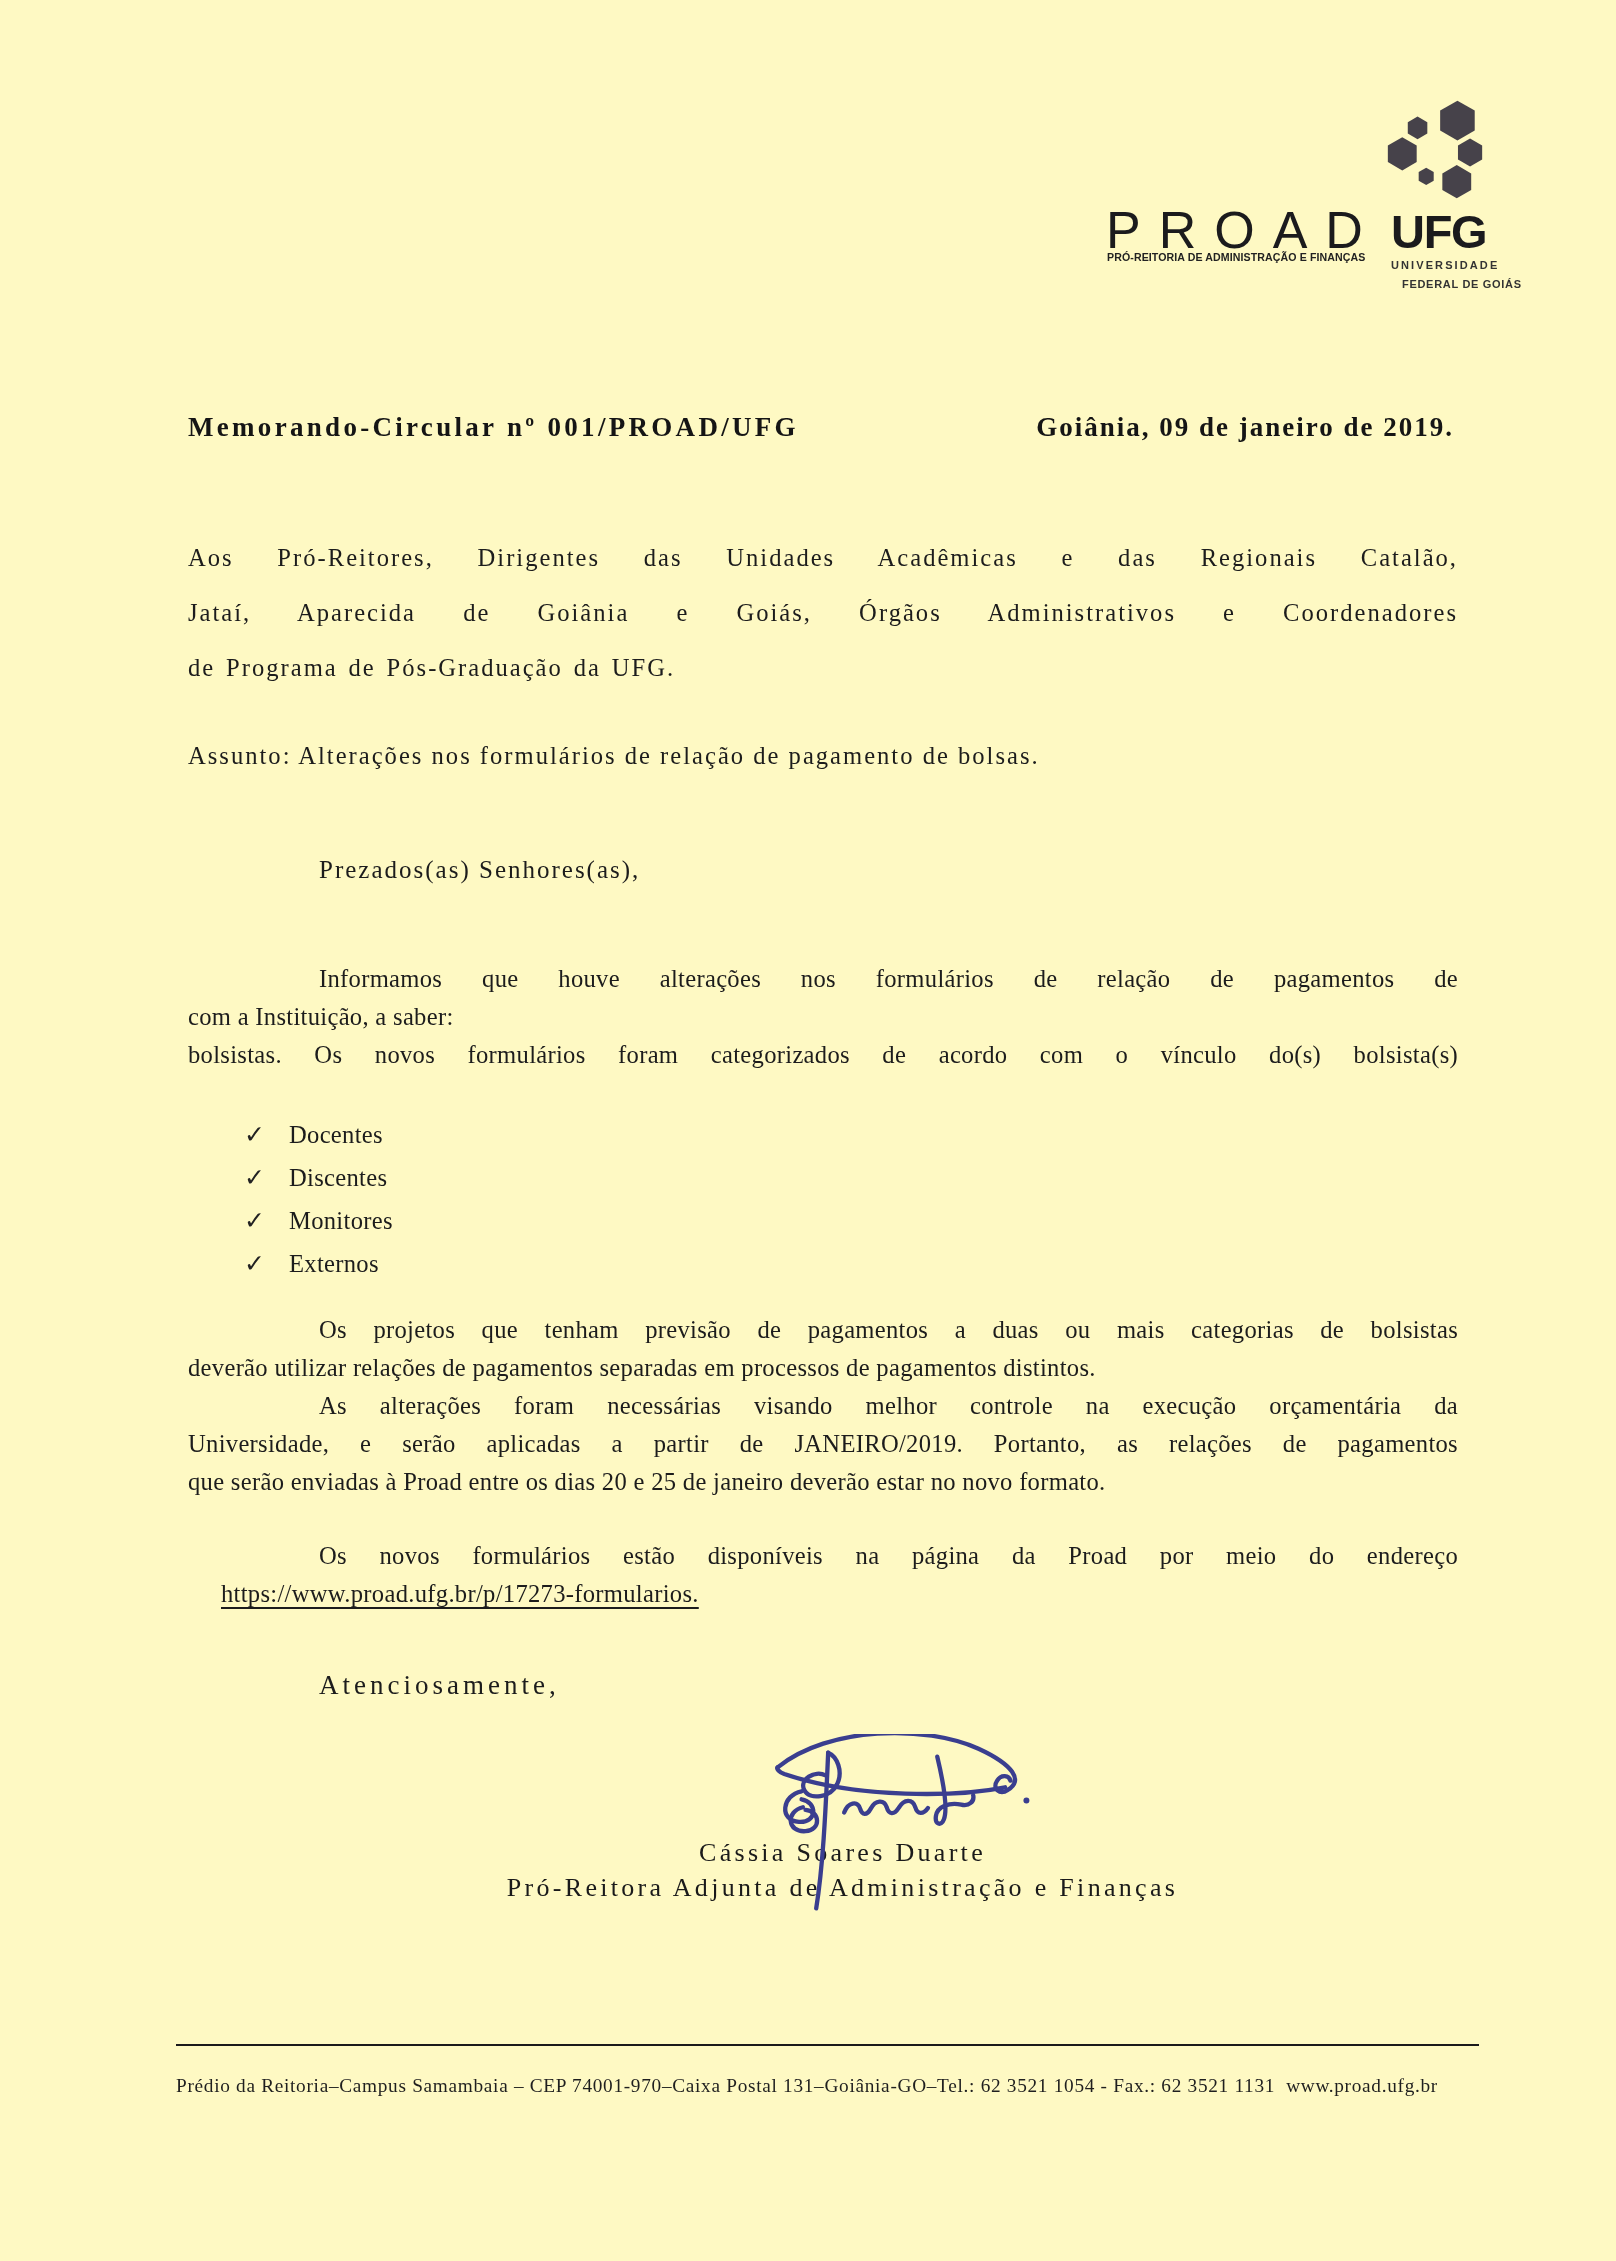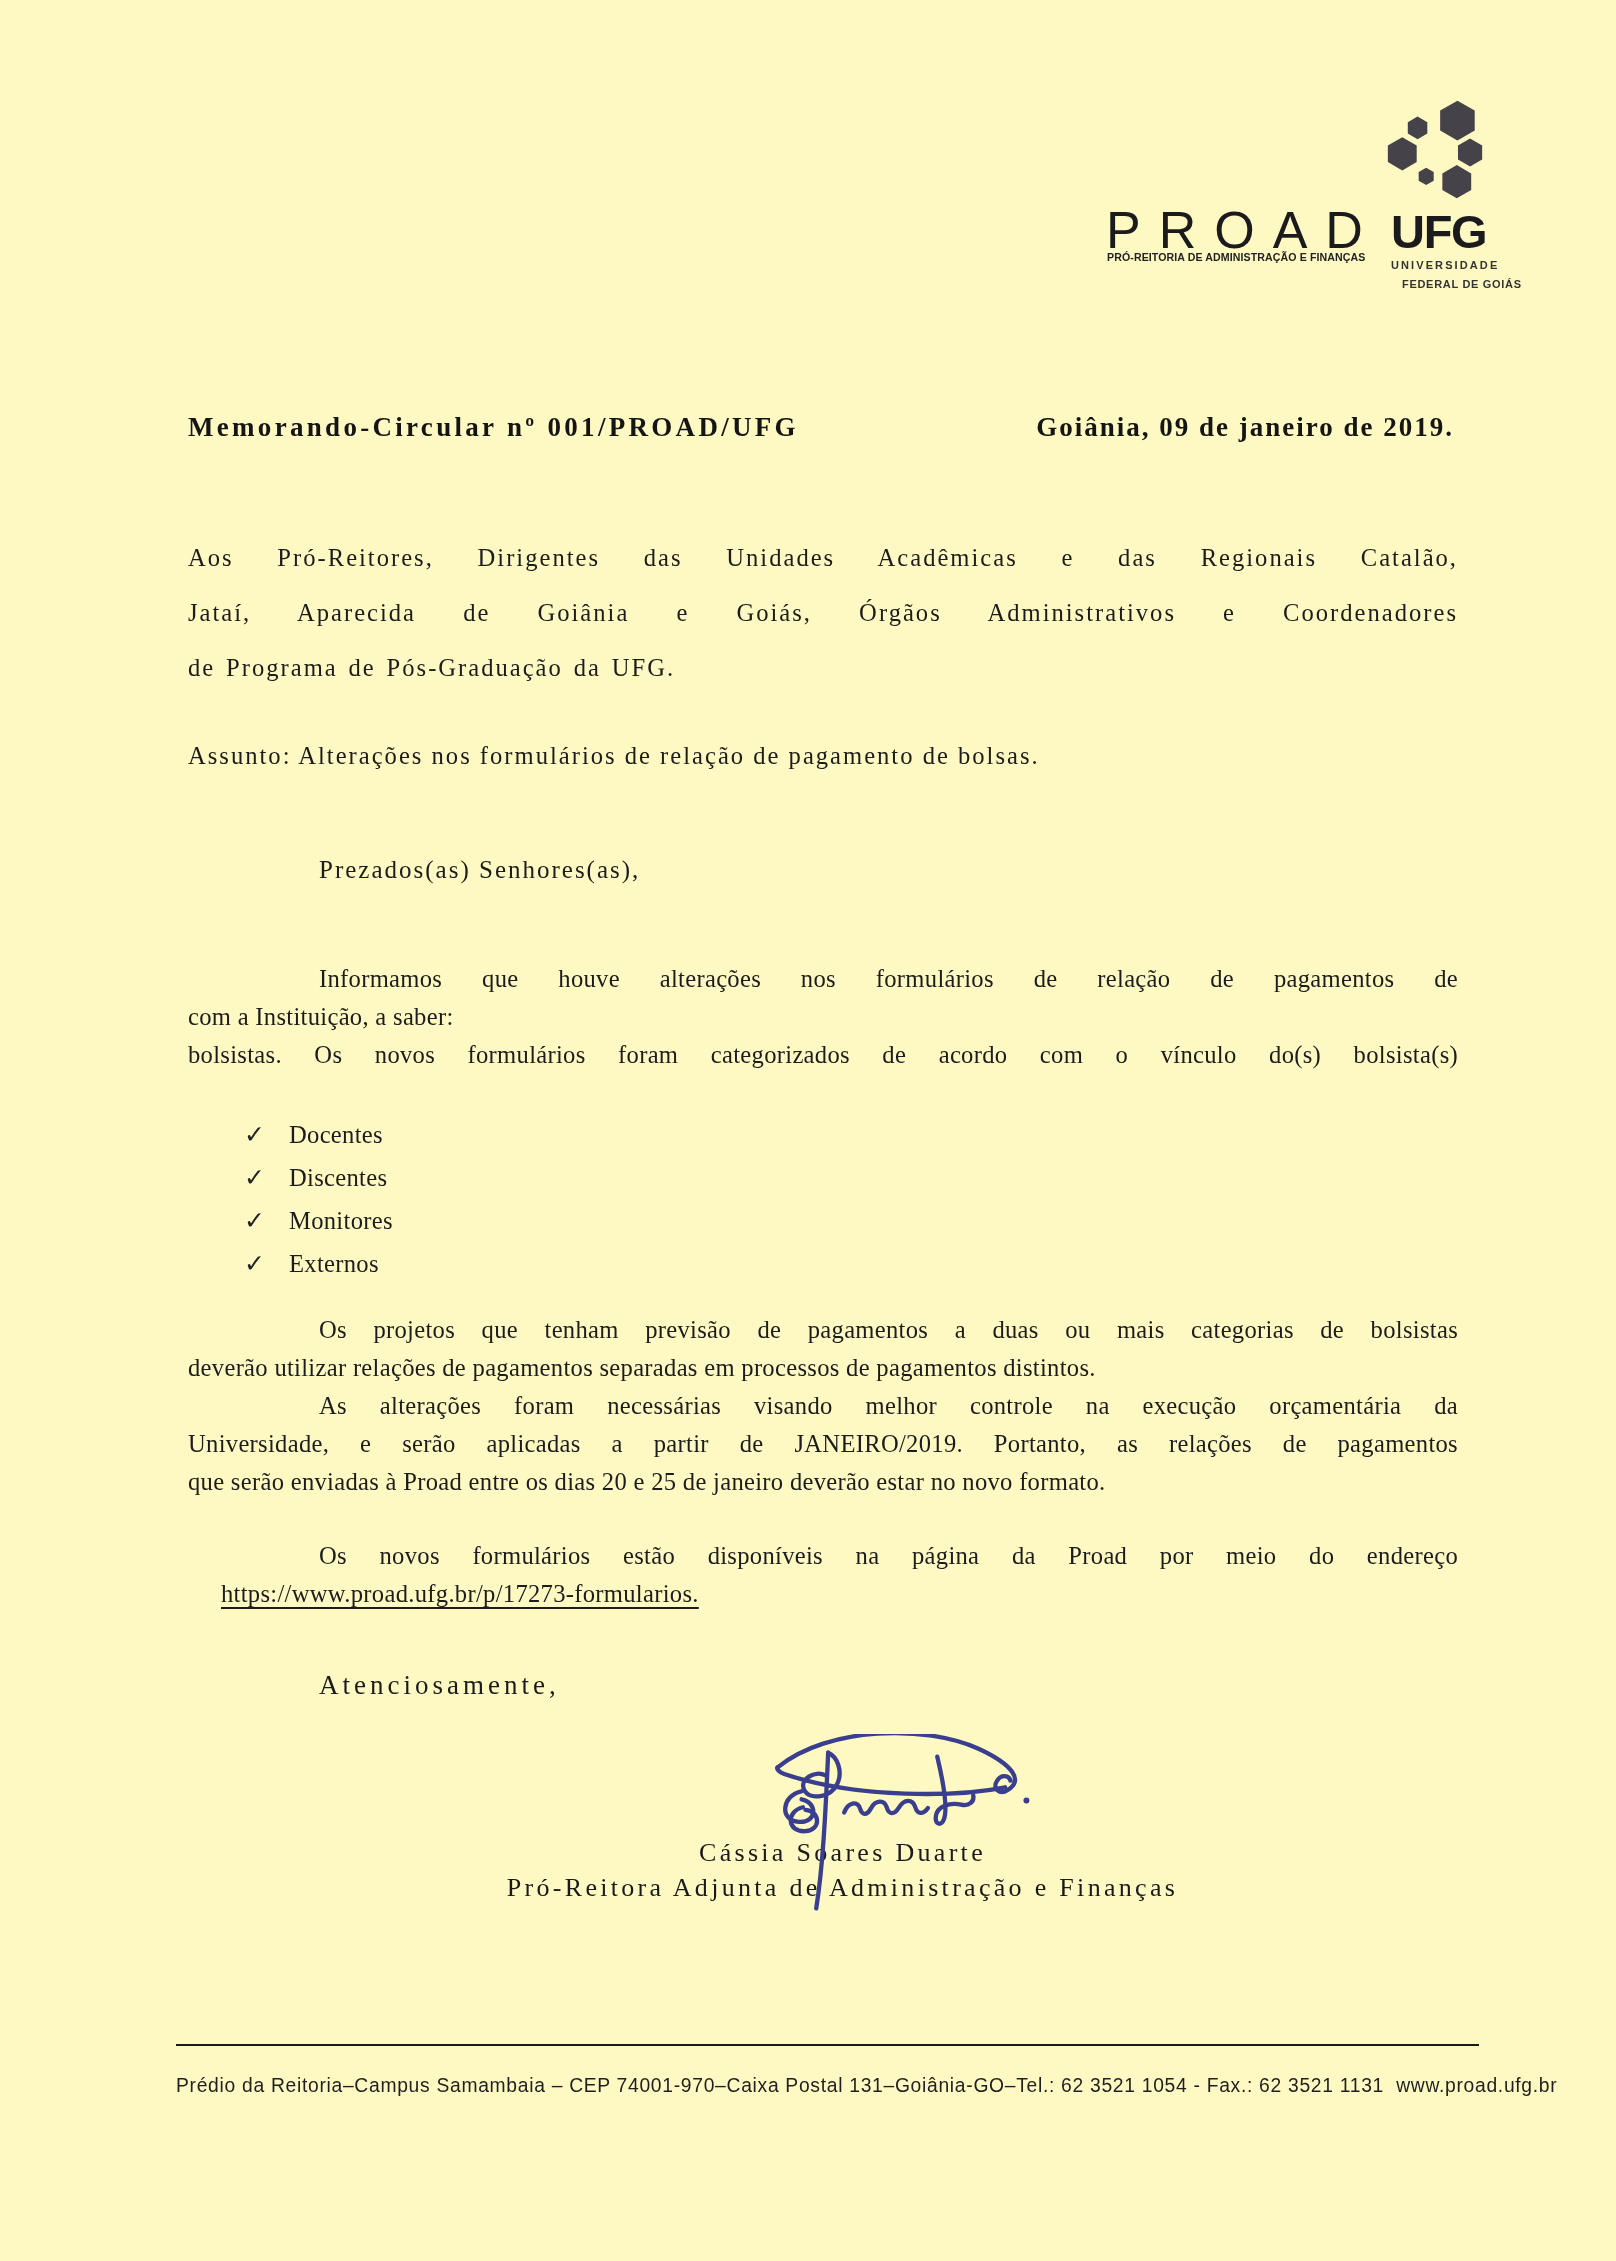--- a/index.html
+++ b/index.html
@@ -61,21 +61,21 @@
   
   .sig-svg { position:absolute; left:759px; top:1734px; width:306px; height:233px; z-index:3; }
   .sig-block {
     position:absolute; left:388px; top:1835px; width:909px; text-align:center;
     font-size:26px; line-height:35px; letter-spacing:3.3px; color:#1a1a1a; z-index:2;
   }
   
   .footer-rule { position:absolute; left:176px; top:2044px; width:1303px; height:2px; background:#1a1a1a; }
   .footer-text {
     position:absolute; left:176px; top:2075px; width:1318px;
-    font-family:Liberation Sans, sans-serif; font-size:19.3px; letter-spacing:0.7px;
+    font-family:Liberation Serif, serif; font-size:19.3px; letter-spacing:0.7px;
     color:#1f1f1f; white-space:pre;
   }
 </style>
 </head>
 <body>
 
 <div class="page">
 
   <svg class="hexlogo" viewBox="0 0 170 170">
     <g fill="#46424a">

